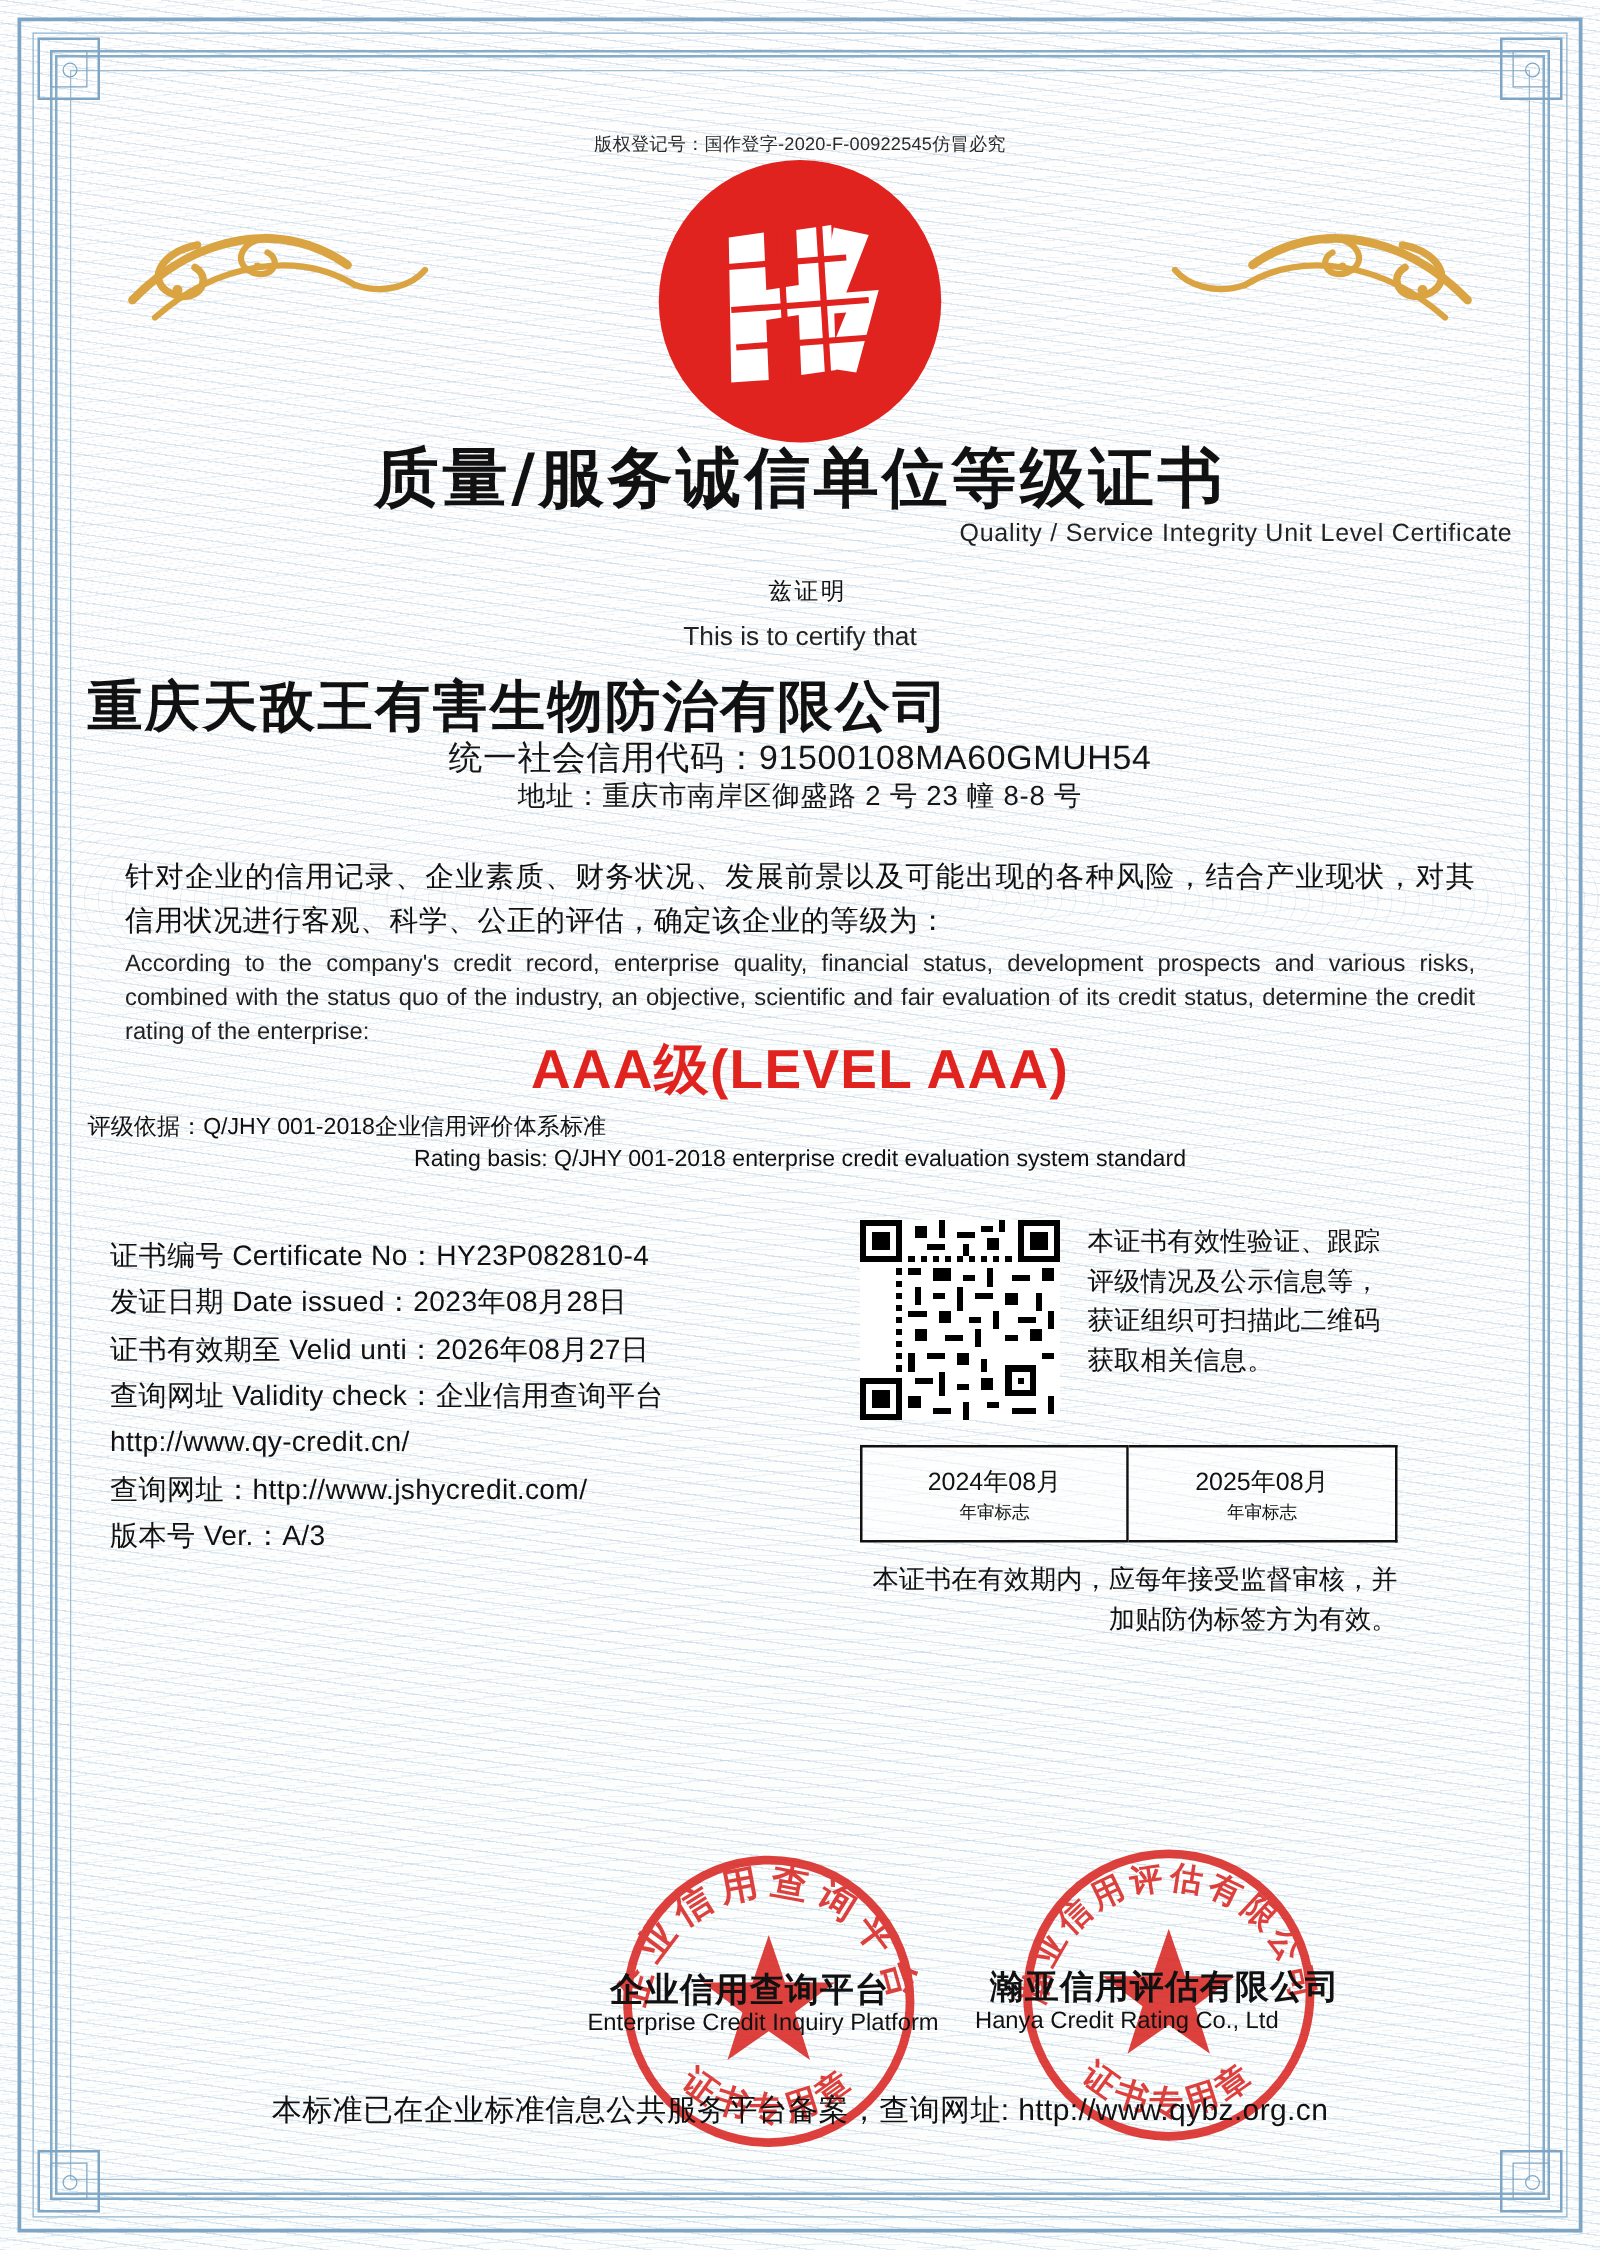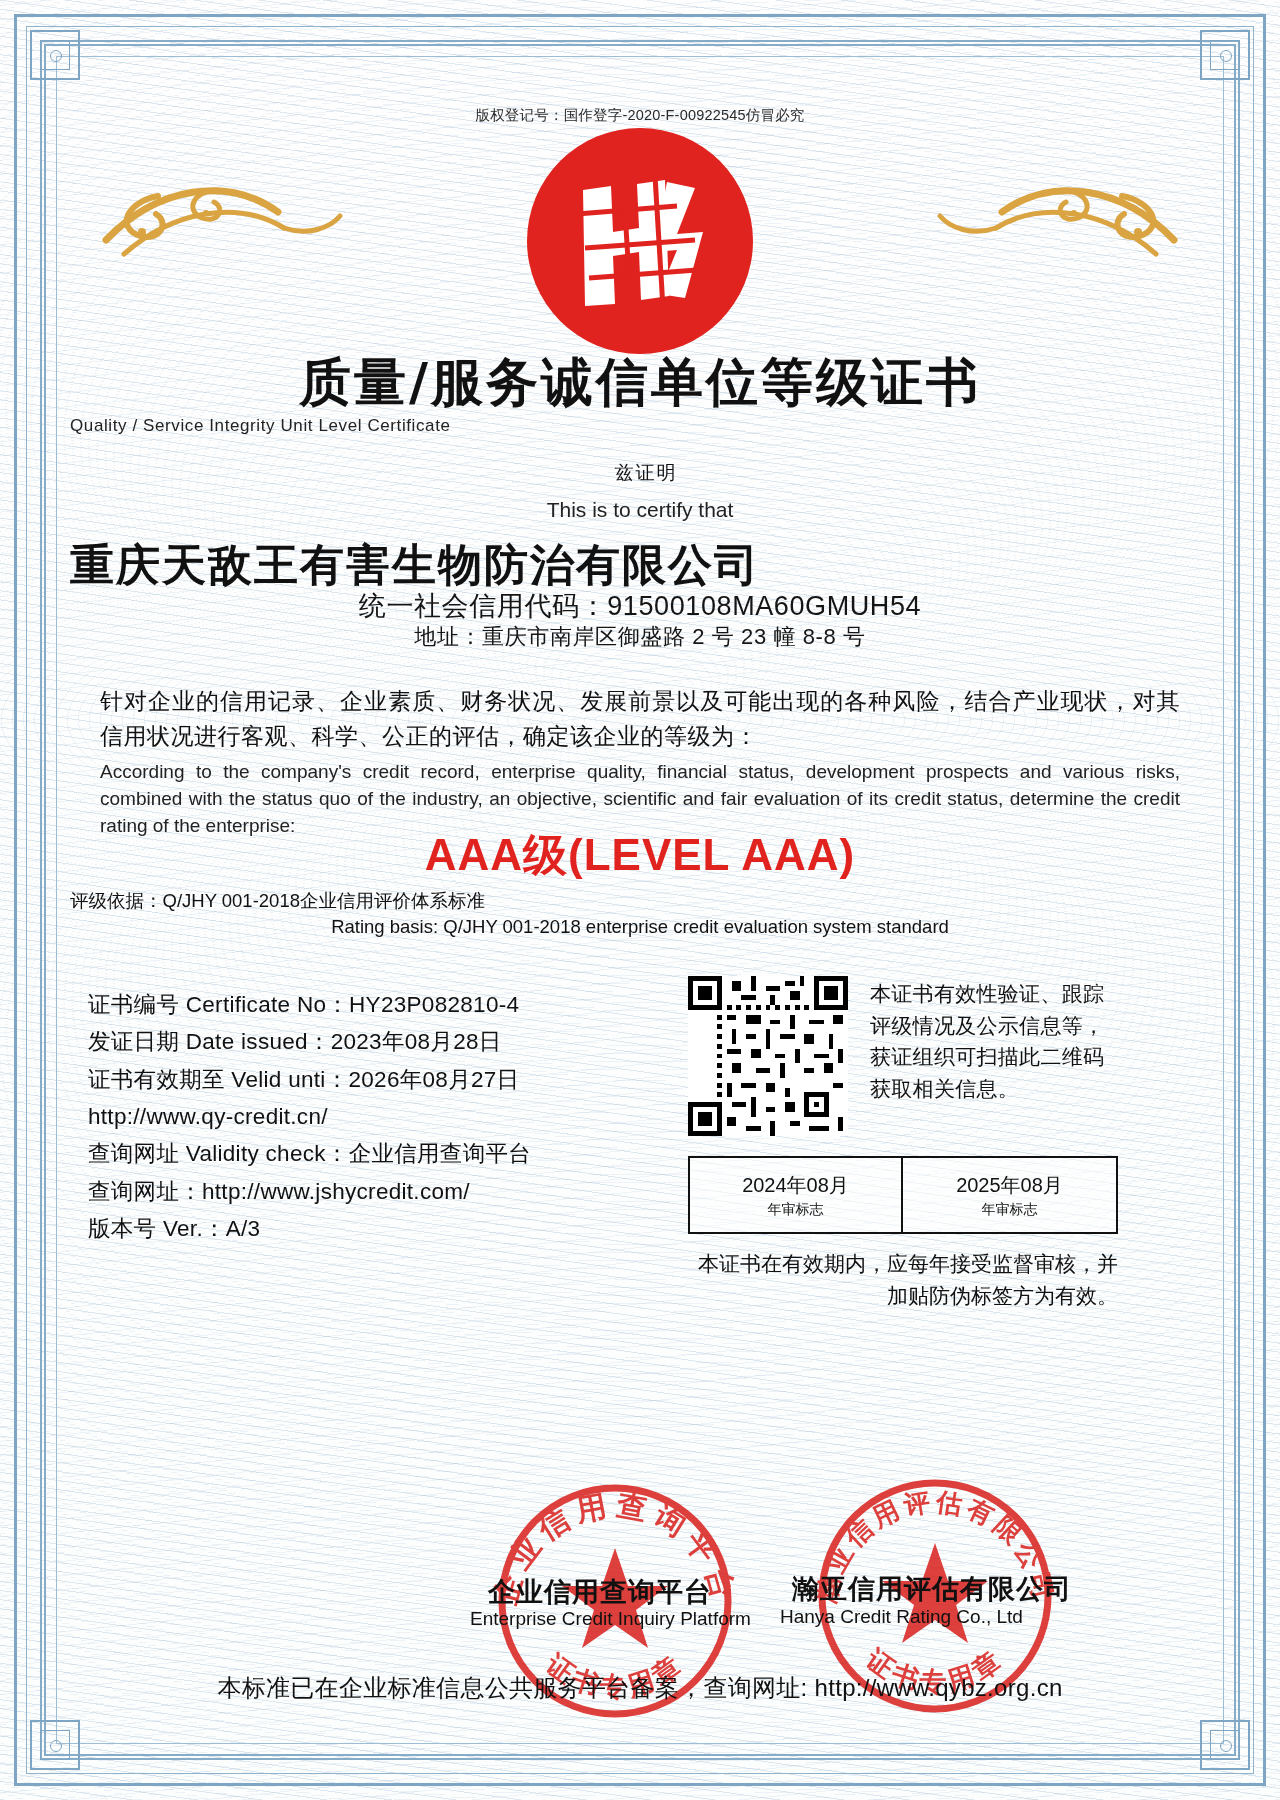--- a/index.html
+++ b/index.html
@@ -165,22 +165,22 @@
     font-size: 52px;
     font-weight: bold;
     color: #111;
     letter-spacing: 3px;
     font-family: "DejaVu Sans", "Liberation Sans", sans-serif;
   }
   .title-en {
     position: absolute;
     top: 350px;
     left: 0; right: 0;
-    text-align: left;
-    font-size: 17px;
+    text-align: right;
+    font-size: 20px;
     color: #222;
     letter-spacing: .6px;
   }
 
   .certify-cn {
     position: absolute;
     top: 394px;
     left: 12px; right: 0;
     text-align: center;
     font-size: 19px;
@@ -487,22 +487,22 @@
     </div>
 
     <div class="level-text">AAA级(LEVEL AAA)</div>
     <div class="rating-basis-cn">评级依据：Q/JHY 001-2018企业信用评价体系标准</div>
     <div class="rating-basis-en">Rating basis: Q/JHY 001-2018 enterprise credit evaluation system standard</div>
 
     <div class="info-left">
       <div class="info-line">证书编号 Certificate No：HY23P082810-4</div>
       <div class="info-line">发证日期 Date issued：2023年08月28日</div>
       <div class="info-line">证书有效期至 Velid unti：2026年08月27日</div>
+      <div class="info-line">查询网址 Validity check：企业信用查询平台</div>
       <div class="info-line">http://www.qy-credit.cn/</div>
-      <div class="info-line">查询网址 Validity check：企业信用查询平台</div>
       <div class="info-line">查询网址：http://www.jshycredit.com/</div>
       <div class="info-line">版本号 Ver.：A/3</div>
     </div>
 
     <div class="qr-area">
       <svg width="160" height="160" viewBox="0 0 33 33" shape-rendering="crispEdges">
         <rect width="33" height="33" fill="#ffffff"></rect>
         <g fill="#000000">
 
           <rect x="0" y="0" width="7" height="1"></rect>

